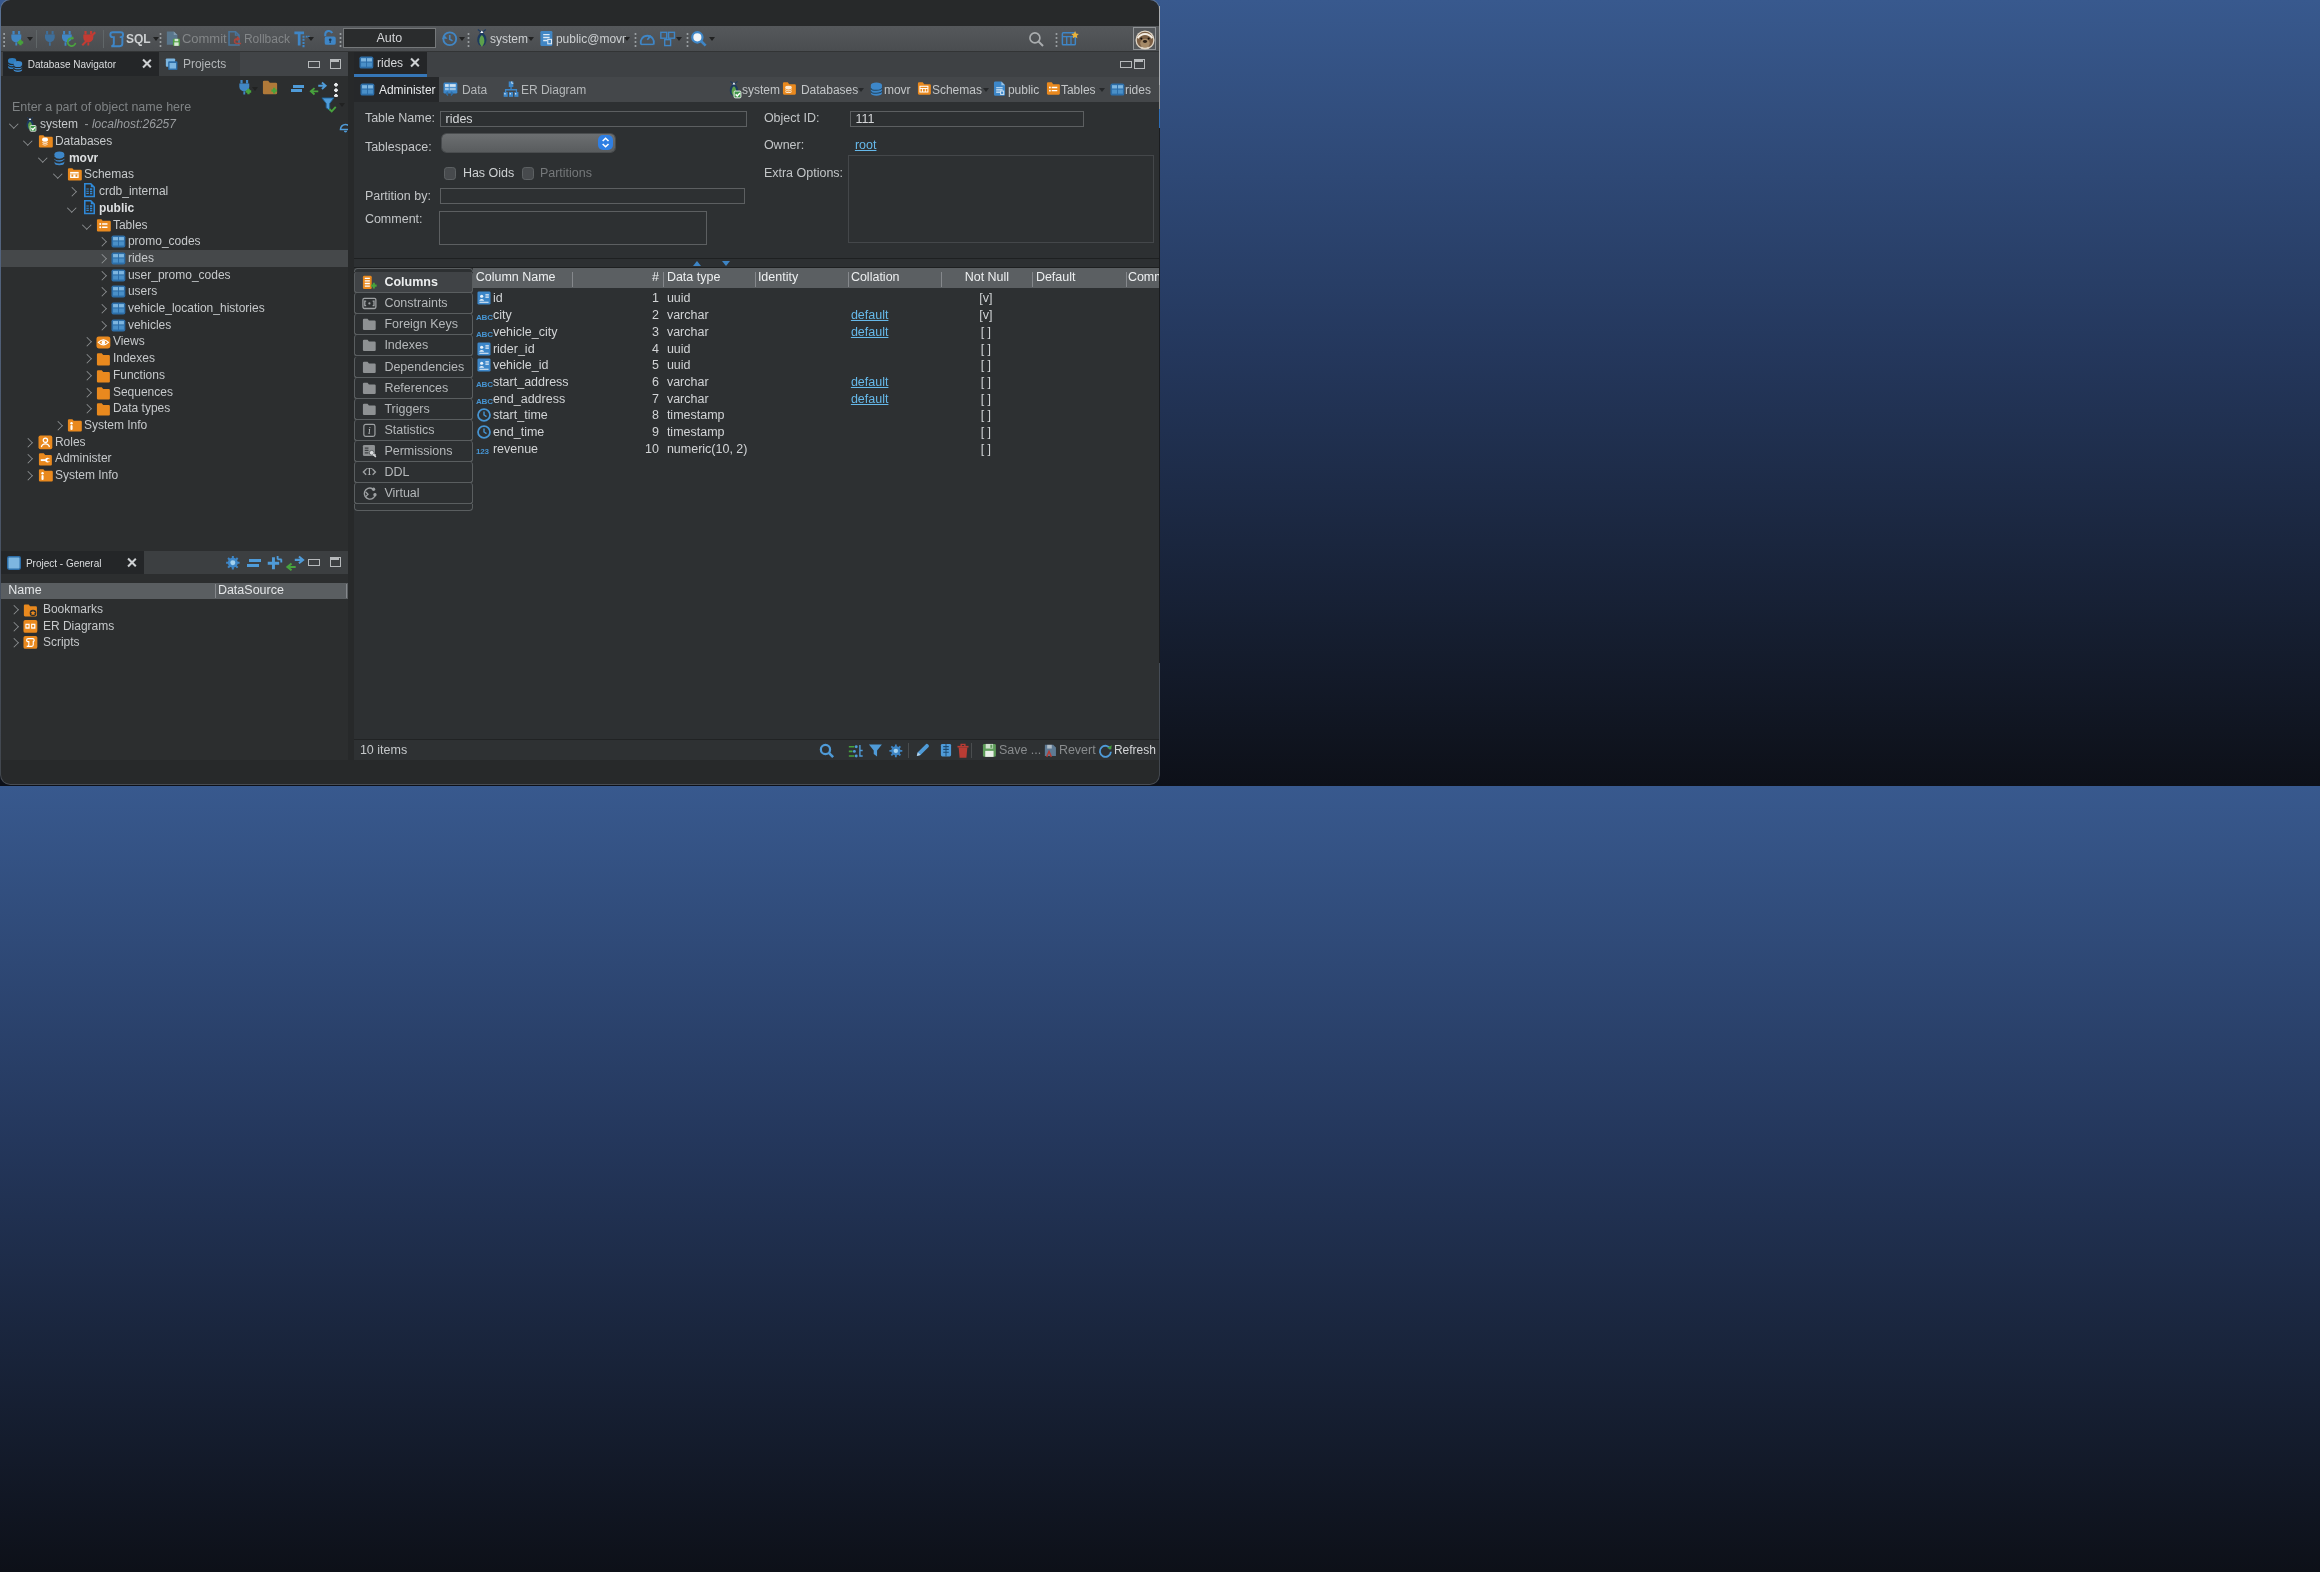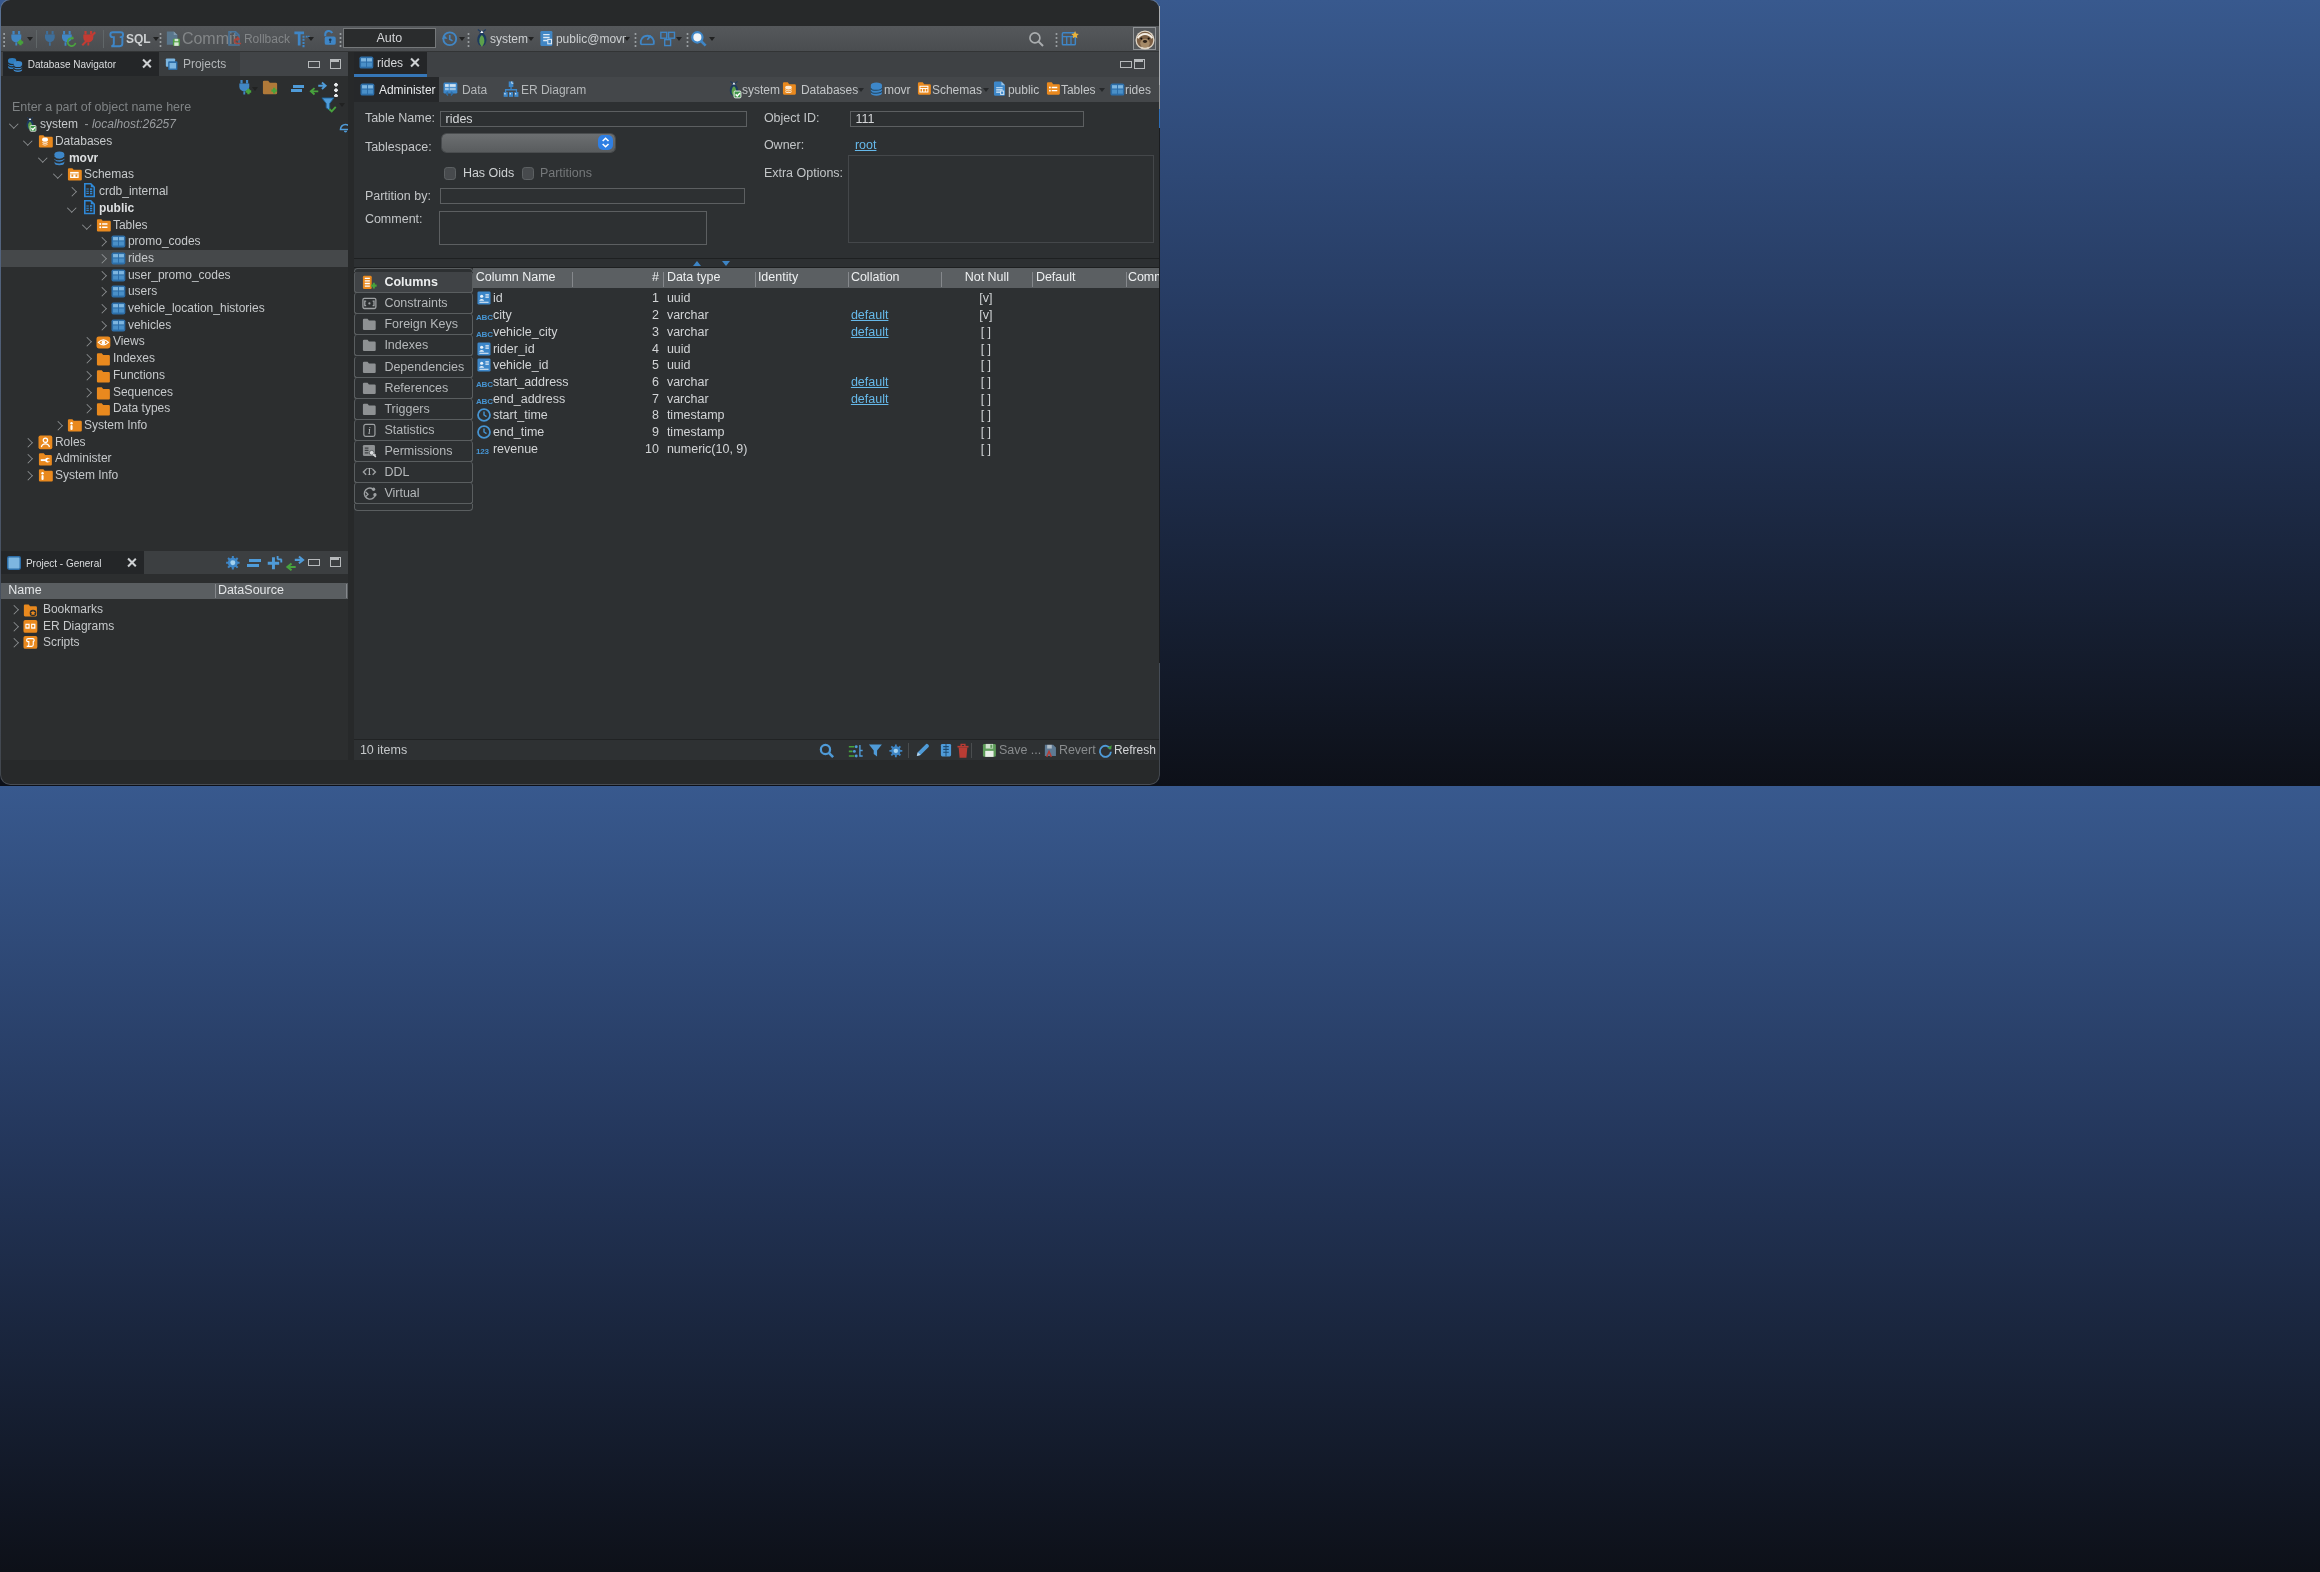--- a/index.html
+++ b/index.html
@@ -96,21 +96,21 @@
     <div class="tbtxt" style="left:125px;">SQL</div>
     <div class="darr" style="left:152px; top:11px;"></div>
     <div class="dotsep" style="left:158px;"></div>
     <svg class="abs" style="left:164px; top:4.2px;" width="15.7" height="16.6" viewBox="0 0 17 18">
       <path d="M2 1.5 h7.5 l4 4 v10.5 h-11.5 z" fill="#59768c"></path>
       <path d="M9.5 1.5 l4 4 h-4 z" fill="#8099ad"></path>
       <rect x="8.6" y="9.6" width="7.6" height="7.6" rx="1" fill="#4f9e43"></rect>
       <rect x="10.4" y="9.6" width="4" height="2.6" fill="#d7e7d4"></rect>
       <rect x="10" y="13.4" width="4.8" height="3.8" fill="#d7e7d4"></rect>
     </svg>
-    <div class="tbtxt tbgray" style="left:181px; font-weight:normal; font-size:16px;">Commit</div>
+    <div class="tbtxt tbgray" style="left:181px; font-weight:normal; font-size:13px;">Commit</div>
     <svg class="abs" style="left:226px; top:4.2px;" width="15.7" height="16.6" viewBox="0 0 17 18">
       <path d="M2.2 1.8 h7 l3.8 3.8 v10.6 h-10.8 z" fill="none" stroke="#48759c" stroke-width="1.7"></path>
       <path d="M9.2 1.8 v3.8 h3.8" fill="none" stroke="#48759c" stroke-width="1.5"></path>
       <path d="M15.3 14.6 h-4.6 a2.5 2.5 0 0 1 0 -5 h1.8 M11 7.2 l2 2.4 -2.4 2" fill="none" stroke="#a8453c" stroke-width="1.7"></path>
     </svg>
     <div class="tbtxt tbgray" style="left:243px; font-weight:normal; font-size:12px;">Rollback</div>
     <svg class="abs" style="left:292px; top:3.7px;" width="16.6" height="17.5" viewBox="0 0 18 19">
       <path d="M1.5 3.2 h10.5 M6.7 3.2 v13.5" stroke="#3f86c6" stroke-width="3"></path>
       <path d="M10.3 6.2 h2.2 v2.2 h-2.2 z M10.3 9.6 h2.2 v2.2 h-2.2 z M10.3 13 h2.2 v2.2 h-2.2 z M10.3 16.4 h2.2 v2.2 h-2.2 z" fill="#3f86c6"></path>
       <path d="M13.8 6.2 h2 v2 h-2 z M16.4 6.2 h1.6 v2 h-1.6 z" fill="#3f86c6"></path>
@@ -858,21 +858,21 @@
         <span class="abs" style="left:259px; width:46px; text-align:right;">9</span>
         <span class="abs" style="left:313px;">timestamp</span>
         <span class="abs" style="left:609px; width:46px; text-align:center; color:#cfd2d4;">[ ]</span>
       </div>
 <div class="grow" style="left:0; top:389px; width:807px;">
         <svg class="gicon" style="left:122px; top:2.8px;font-size:13.5px" viewBox="0 0 17 11" width="15.7" height="10">
 <text x="0" y="9.5" font-family="Liberation Sans" font-weight="bold" font-size="9.8" letter-spacing="-0.3" fill="#4694d2">123</text>
 </svg>
         <span class="abs" style="left:139px;">revenue</span>
         <span class="abs" style="left:259px; width:46px; text-align:right;">10</span>
-        <span class="abs" style="left:313px;">numeric(10, 9)</span>
+        <span class="abs" style="left:313px;">numeric(10, 2)</span>
         <span class="abs" style="left:609px; width:46px; text-align:center; color:#cfd2d4;">[ ]</span>
       </div>
 
     <div class="abs" style="left:0; top:687px; width:807px; height:21px; background:#2e3133; border-top:0.9px solid #212324;">
       <span class="abs" style="left:6px; top:0; height:20px; line-height:21px; color:#c5c8ca; font-size:12.5px;">10 items</span>
       <svg class="abs" style="left:465px; top:3.2px;" width="15.7" height="15.7" viewBox="0 0 17 17">
         <circle cx="7" cy="7" r="5" stroke="#4f9bd8" stroke-width="2.4" fill="none"></circle>
         <path d="M10.7 10.7 L15.3 15.3" stroke="#4f9bd8" stroke-width="2.8"></path>
       </svg>
       <svg class="abs" style="left:493px; top:3.7px;" width="16.6" height="14.8" viewBox="0 0 18 16">

